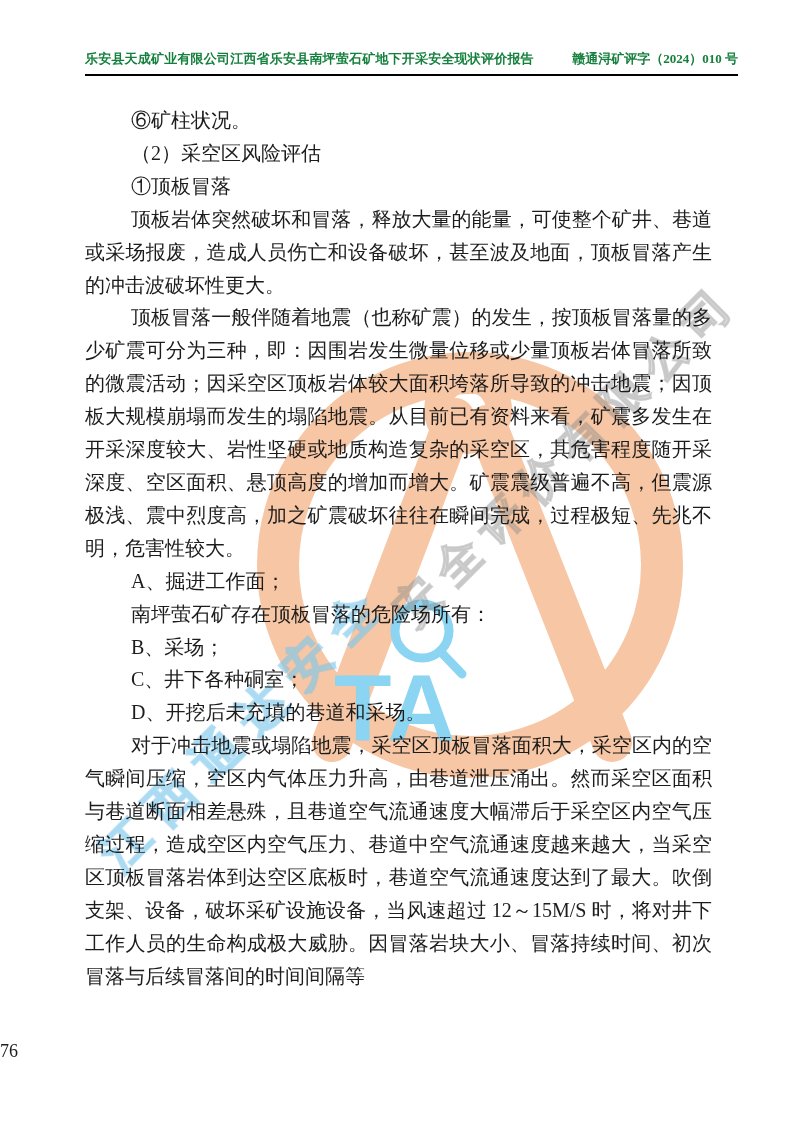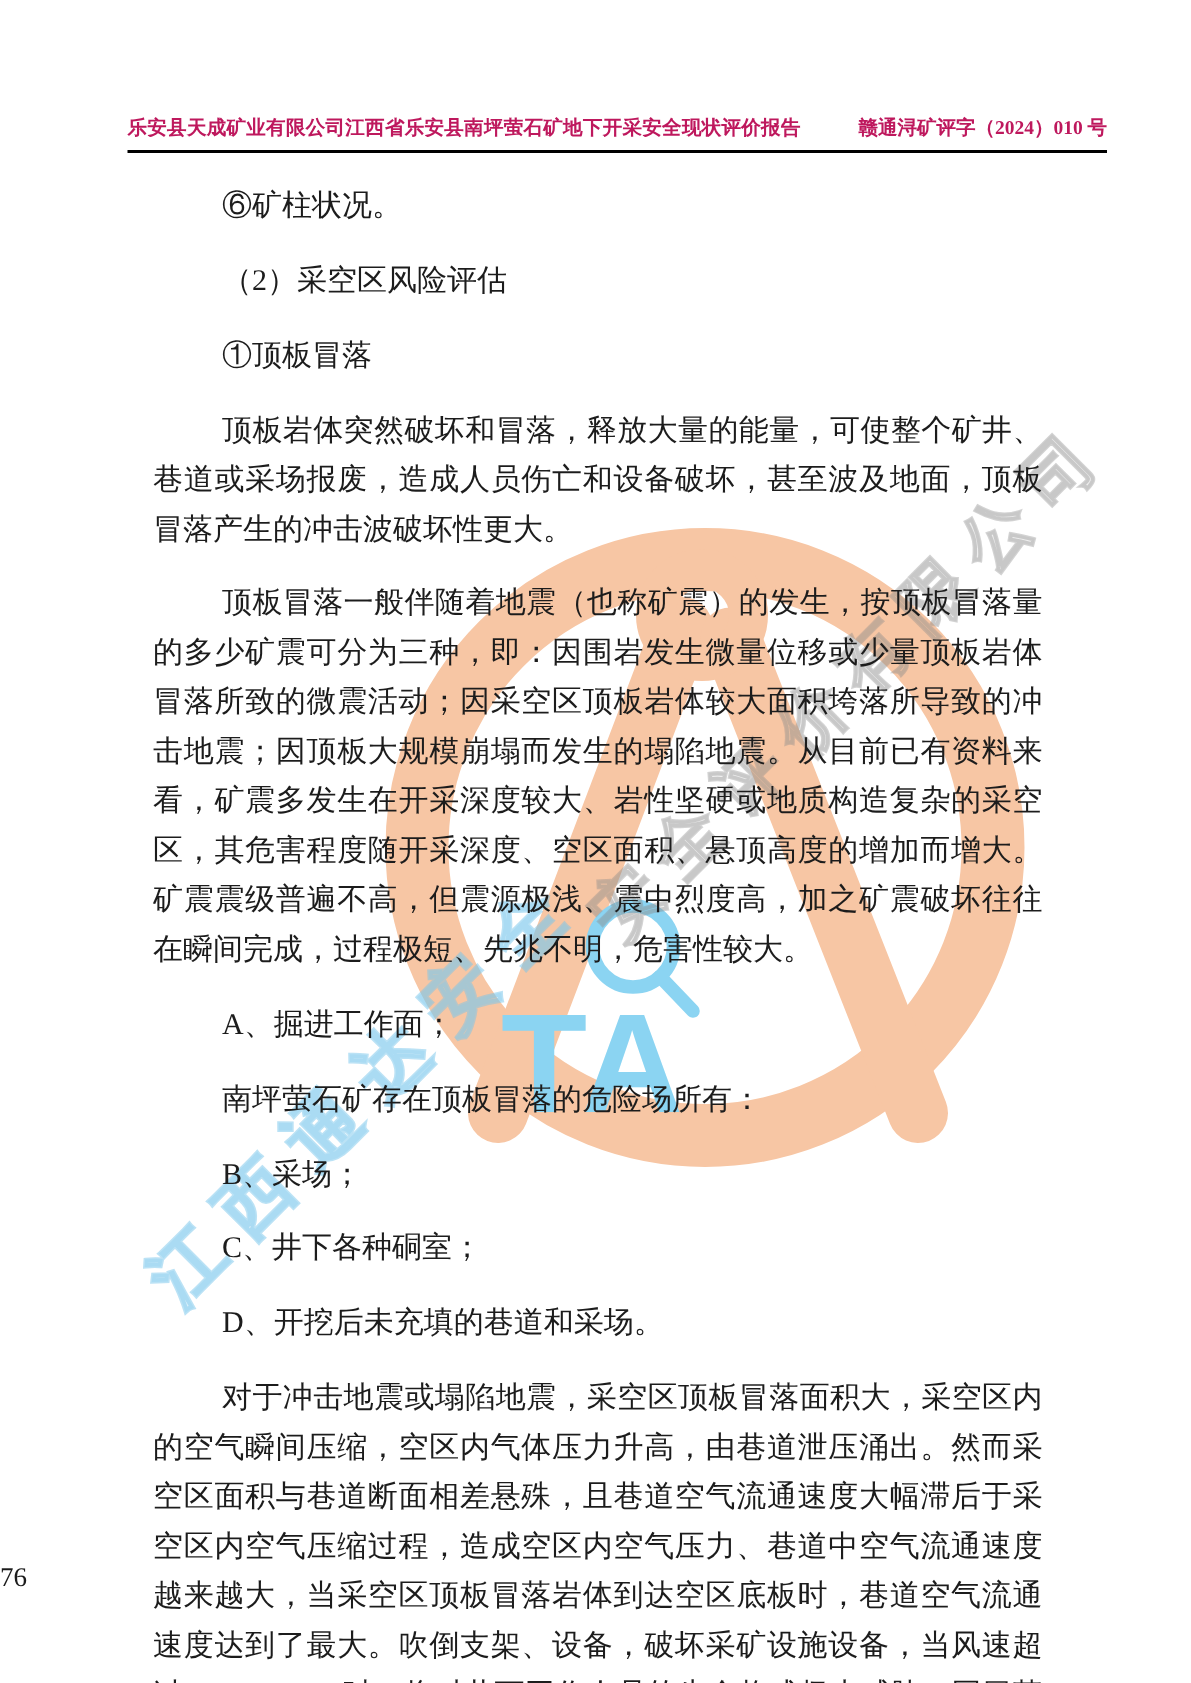--- a/index.html
+++ b/index.html
@@ -9,27 +9,27 @@
     background:#ffffff;
     overflow:hidden;
     font-family:"Liberation Serif","DejaVu Serif",serif;
     color:#1c1c1c;
   }
   
   .header{
     position:absolute;
     left:85px;right:56px;top:50px;
     display:flex;justify-content:space-between;align-items:flex-end;
-    font-size:13px;font-weight:bold;color:#be185d;
+    font-size:13px;font-weight:bold;color:#15803d;
     padding-bottom:6px;
     border-bottom:2px solid #000;
     z-index:2;
   }
   .header .left{letter-spacing:0.2px;}
-  .header .right{white-space:nowrap;margin-top:26px;}
+  .header .right{white-space:nowrap;}
   
   .watermark{
     position:absolute;inset:0;z-index:0;pointer-events:none;
   }
   .wm-svg{position:absolute;left:0;top:0;}
   .wm-letters{
     position:absolute;left:334px;top:662px;
     font-family:"Liberation Sans","DejaVu Sans",sans-serif;
     font-size:94px;font-weight:bold;letter-spacing:3px;
     color:#8bd4f2;line-height:1;text-align:center;
@@ -58,21 +58,21 @@
   
   .content{
     position:absolute;
     left:85px;right:82px;top:104px;
     z-index:1;
     font-size:20px;
     line-height:32.9px;
     text-align:justify;
   }
   .content p{
-    margin:17px;
+    margin:0;
     text-indent:2.3em;
   }
   
   .footer{
     position:absolute;left:0;right:0;bottom:60px;
     text-align:left;font-size:18px;color:#1c1c1c;
     z-index:1;
   }
 </style>
 </head>

